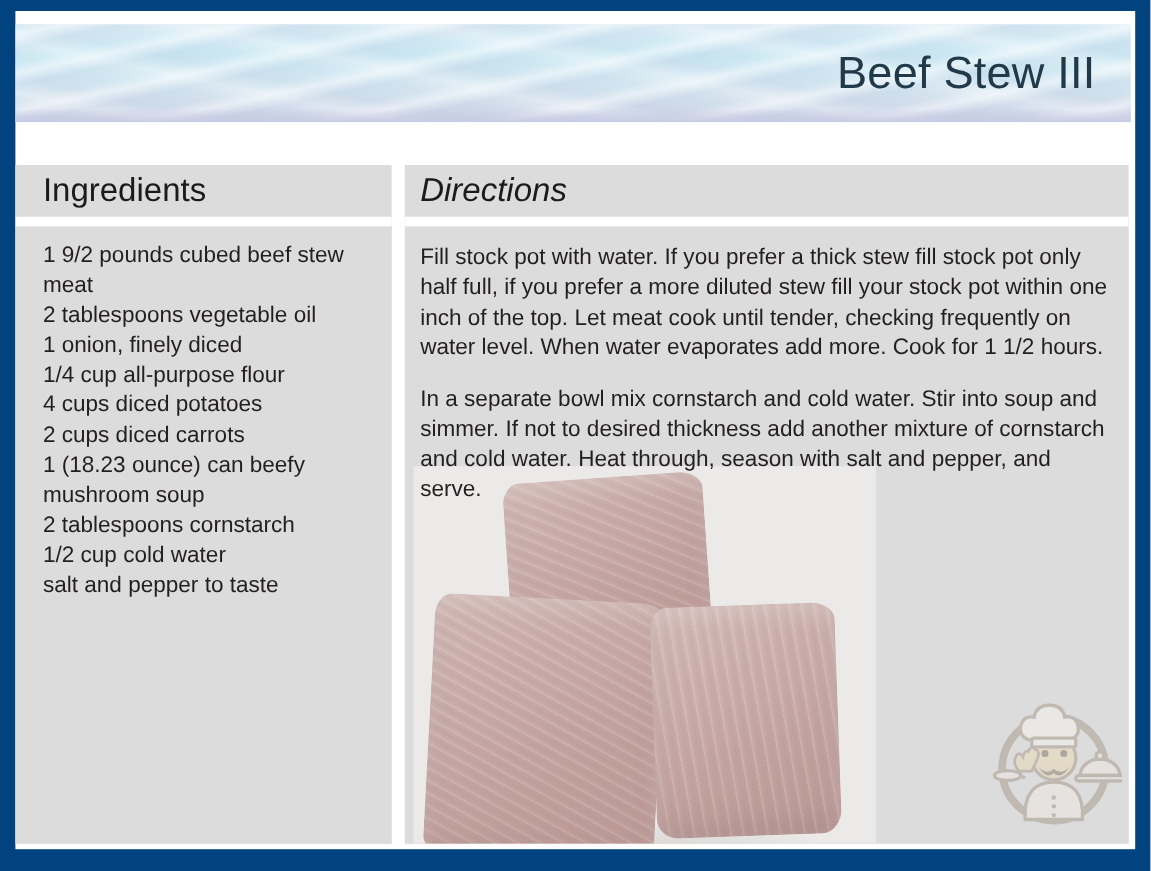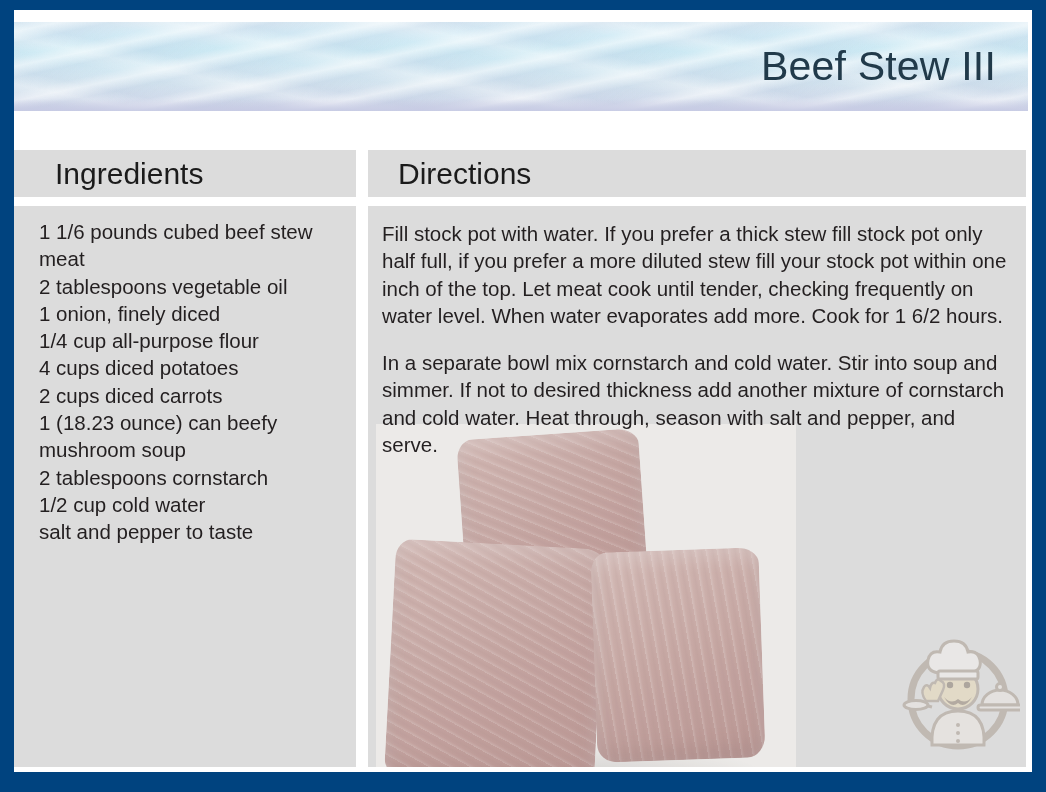--- a/index.html
+++ b/index.html
@@ -107,29 +107,29 @@
     top: 140px;
     width: 658px;
     height: 617px;
     overflow: hidden;
   }
 
   
   .panel-heading {
     position: absolute;
     top: 0;
-    left: 16px;
+    left: 0;
     height: 47px;
     background: #dcdcdc;
     display: flex;
     align-items: center;
     box-sizing: border-box;
   }
   #ingredients-heading { width: 196px; padding-left: 25px; }
-  #directions-heading  { width: 173px; padding-left: 14px; }
+  #directions-heading  { width: 173px; padding-left: 14px; font-style: italic; }
 
   .panel-heading h2 {
     margin: 0;
     font-size: 30px;
     font-weight: normal;
     color: #1b1b1b;
     white-space: nowrap;
   }
 
   
@@ -262,21 +262,21 @@
       <h1 id="recipe-title">Beef Stew III</h1>
     </div>
 
     <section class="panel" id="ingredients-panel">
       <div class="panel-heading" id="ingredients-heading">
         <h2>Ingredients</h2>
       </div>
       <div class="heading-gap"></div>
       <div id="ingredients-body">
         <ul id="ingredients-list">
-          <li>1 1/6 pounds cubed beef stew meat</li>
+          <li>1 9/2 pounds cubed beef stew meat</li>
           <li>2 tablespoons vegetable oil</li>
           <li>1 onion, finely diced</li>
           <li>1/4 cup all-purpose flour</li>
           <li>4 cups diced potatoes</li>
           <li>2 cups diced carrots</li>
           <li>1 (18.23 ounce) can beefy mushroom soup</li>
           <li>2 tablespoons cornstarch</li>
           <li>1/2 cup cold water</li>
           <li>salt and pepper to taste</li>
         </ul>
@@ -293,21 +293,21 @@
 
         <div id="beef-photo">
           <div id="beef-shadow"></div>
           <div class="beef-cube" id="beef-cube-back"></div>
           <div class="beef-cube" id="beef-cube-left"></div>
           <div class="beef-cube" id="beef-cube-right"></div>
           <div id="beef-veil"></div>
         </div>
 
         <div id="directions-text">
-          <p>Fill stock pot with water. If you prefer a thick stew fill stock pot only half full, if you prefer a more diluted stew fill your stock pot within one inch of the top. Let meat cook until tender, checking frequently on water level. When water evaporates add more. Cook for 1 6/2 hours.</p>
+          <p>Fill stock pot with water. If you prefer a thick stew fill stock pot only half full, if you prefer a more diluted stew fill your stock pot within one inch of the top. Let meat cook until tender, checking frequently on water level. When water evaporates add more. Cook for 1 1/2 hours.</p>
           <p>In a separate bowl mix cornstarch and cold water. Stir into soup and simmer. If not to desired thickness add another mixture of cornstarch and cold water. Heat through, season with salt and pepper, and serve.</p>
         </div>
 
         <svg id="chef-logo" viewBox="0 0 124 120">
 
           <circle cx="62" cy="66" r="47" fill="none" stroke="#9b8a7a" stroke-width="7"></circle>
 
           <g stroke="#9b8a7a" stroke-width="3" fill="#efeae4">
             <path d="M86 72 a18 15 0 0 1 36 0 z"></path>
             <rect x="82" y="72" width="44" height="5" rx="2.5"></rect>

